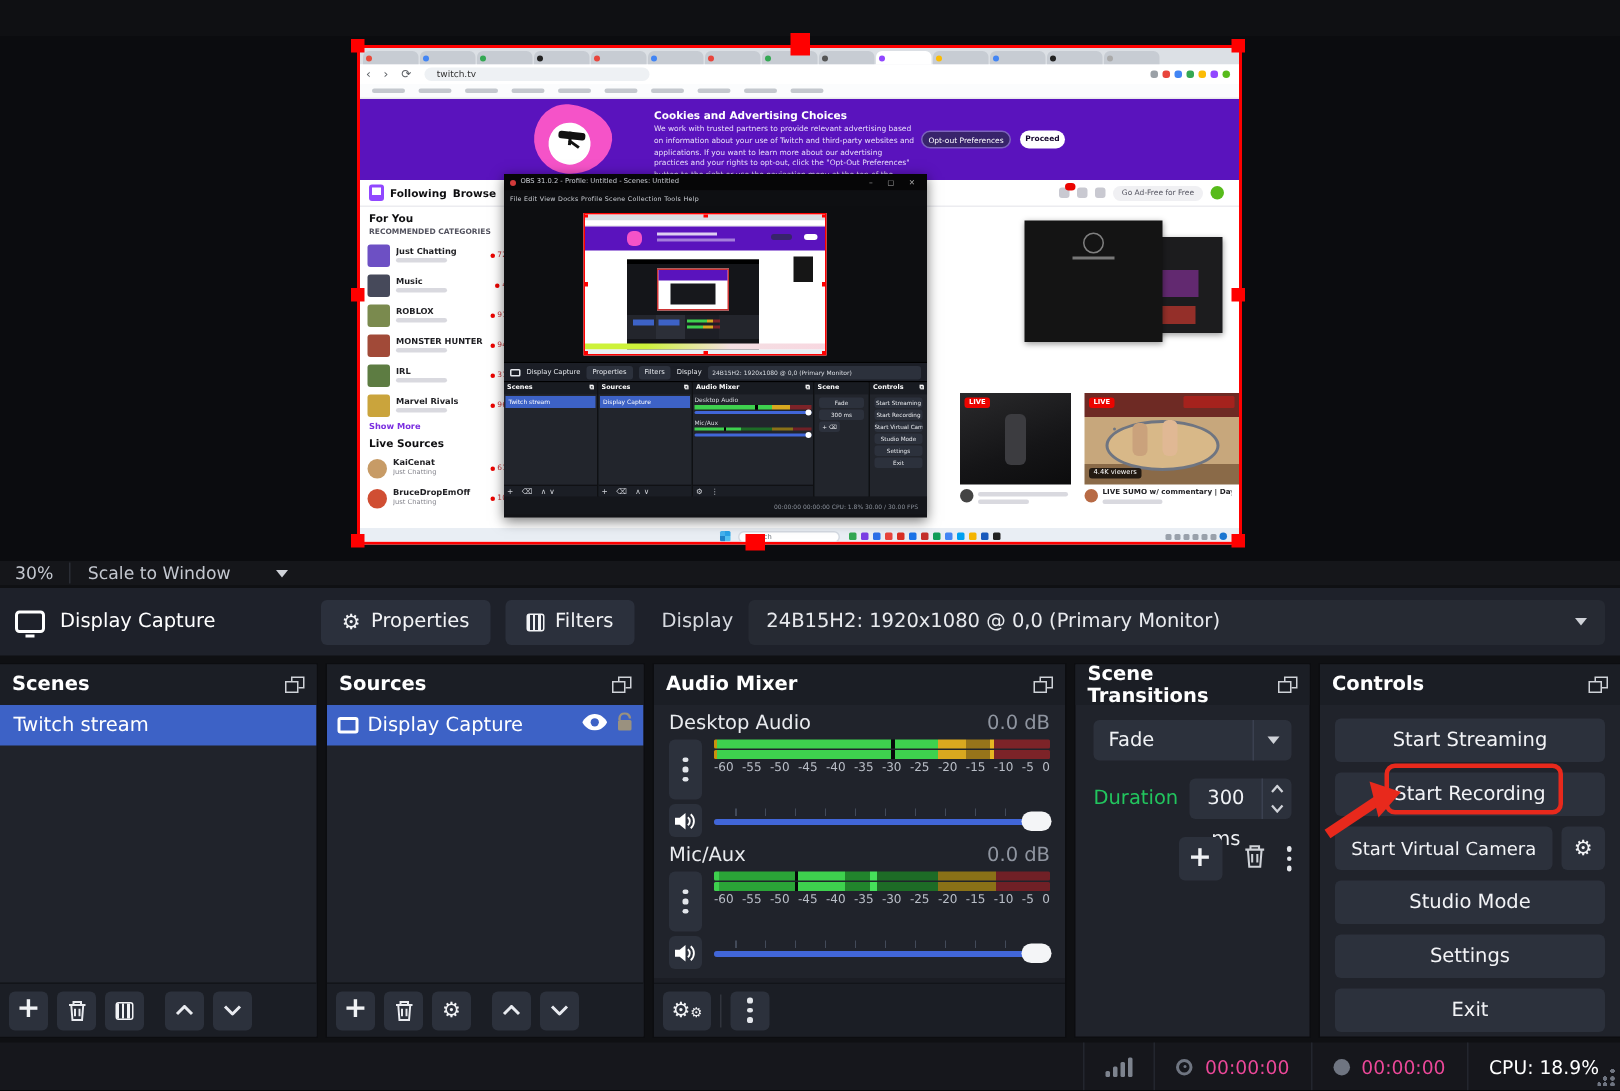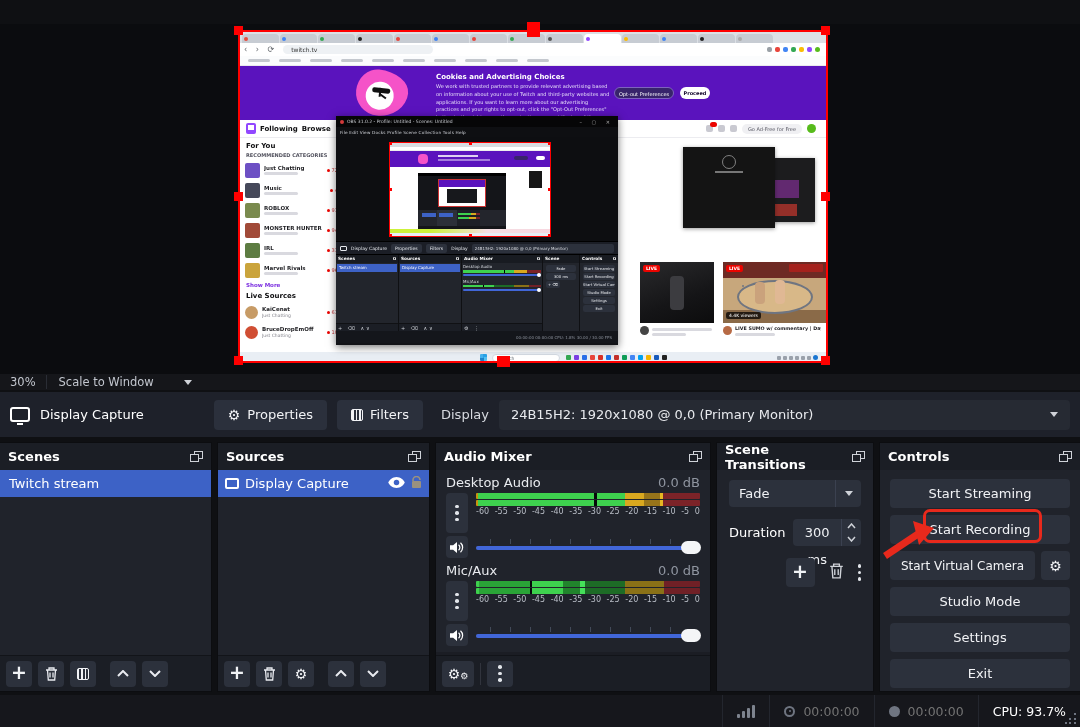--- a/index.html
+++ b/index.html
@@ -212,42 +212,42 @@
   .slider .fill{position:absolute;left:0;top:10px;height:4px;width:96%;background:#4166d8;border-radius:2px}
   .slider .knob{position:absolute;top:5px;left:calc(96% - 10px);width:20px;height:13px;background:#f4f5f7;border-radius:7px}
   #mix-fill{flex:1;background:#1b1d24;margin-top:6px}
 
   
   #trans-body{padding:10px 12px}
   .select{height:27px;background:#2c313c;border-radius:4px;display:flex;align-items:center}
   .select .val{padding-left:10px;font-size:13px;color:#f0f2f5;flex:1}
   .select .cbox{width:26px;align-self:stretch;border-left:1px solid #3b4150;display:flex;align-items:center;justify-content:center}
   .dur-row{display:flex;align-items:center;margin-top:12px;gap:8px}
-  .dur-row .lbl{font-size:13px;color:#ffffff}
+  .dur-row .lbl{font-size:13px;color:#22c55e}
   .spin{flex:1;height:27px;background:#2c313c;border-radius:4px;display:flex}
   .spin .val{flex:1;text-align:center;line-height:27px;font-size:13px;color:#f0f2f5}
   .spin .arrows{width:20px;border-left:1px solid #3b4150;display:flex;flex-direction:column}
   .spin .arrows div{flex:1;display:flex;align-items:center;justify-content:center}
   .trans-btns{display:flex;align-items:center;justify-content:flex-end;gap:14px;margin-top:12px}
   .tplus{width:29px;height:29px;background:#2c313c;border-radius:4px;display:flex;align-items:center;justify-content:center}
 
   
   #controls-body{padding:9px 10px}
   .cbtn{height:29px;background:#2c313c;border-radius:4px;font-size:13px;color:#f2f3f6;display:flex;align-items:center;justify-content:center;margin-bottom:7px}
   .svc-row{display:flex;gap:6px;margin-bottom:7px}
   .svc-row .cbtn{flex:1;margin-bottom:0}
   .svc-gear{width:29px;height:29px;background:#2c313c;border-radius:4px;display:flex;align-items:center;justify-content:center;flex:none}
 
   
   #anno-box{position:absolute;left:923px;top:509px;width:119px;height:34px;border:3px solid #e8291c;border-radius:7px;z-index:40;pointer-events:none}
   #anno-arrow{position:absolute;left:880px;top:517px;z-index:40;pointer-events:none}
 
   
   #statusbar{position:absolute;left:0;bottom:0;width:1080px;height:32px;background:#16171c;display:flex;align-items:center}
-  .scell{height:32px;display:flex;align-items:center;gap:8px;padding:0 14px;border-left:1px solid #23262e;font-size:12.5px;color:#737373}
+  .scell{height:32px;display:flex;align-items:center;gap:8px;padding:0 14px;border-left:1px solid #23262e;font-size:12.5px;color:#ec4899}
   .scell.bright{color:#fff}
   .sigbars{display:flex;align-items:flex-end;gap:2px;height:14px}
   .sigbars i{width:3px;background:#7d838e;border-radius:1px}
   .ring{width:11px;height:11px;border:2px solid #6f7581;border-radius:50%;position:relative}
   .ring:after{content:"";position:absolute;left:2.5px;top:2.5px;width:2px;height:2px;border-radius:50%;background:#6f7581}
   .reccirc{width:11px;height:11px;border-radius:50%;background:#6f7581}
   #grip{position:absolute;right:3px;bottom:3px;width:12px;height:12px;background:
     radial-gradient(circle 1.5px at 10px 2px,#6f7581 99%,transparent),
     radial-gradient(circle 1.5px at 10px 7px,#6f7581 99%,transparent),
     radial-gradient(circle 1.5px at 5px 7px,#6f7581 99%,transparent),
@@ -947,18 +947,18 @@
     </div>
     <div class="scell">
       <span class="ring"></span>
       <span>00:00:00</span>
     </div>
     <div class="scell">
       <span class="reccirc"></span>
       <span>00:00:00</span>
     </div>
     <div class="scell bright">
-      <span>CPU: 93.7%</span>
+      <span>CPU: 18.9%</span>
     </div>
     <div id="grip"></div>
   </div>
 
 </div>
 
 </body></html>

